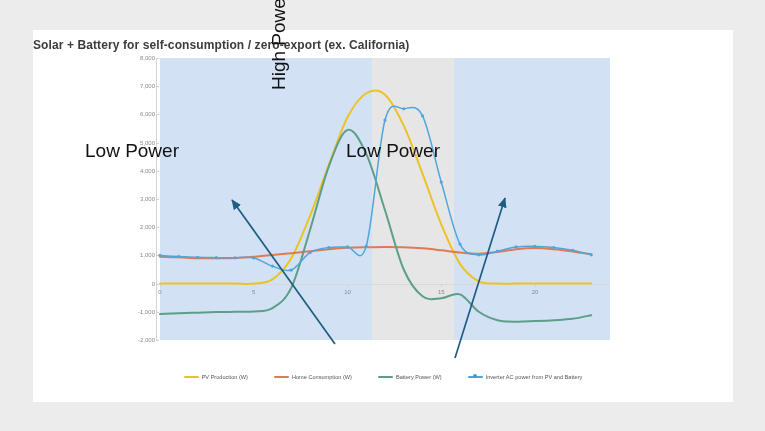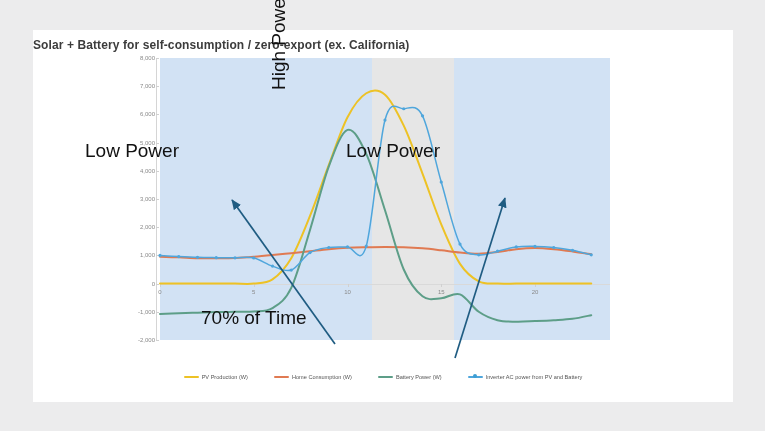--- a/index.html
+++ b/index.html
@@ -171,21 +171,20 @@
         <line x1="175" y1="286" x2="72" y2="142" stroke="#1f5c82" stroke-width="1.7" marker-end="url(#ah)"></line>
 
         <line x1="295" y1="300" x2="345" y2="140" stroke="#1f5c82" stroke-width="1.7" marker-end="url(#ah)"></line>
       </svg>
 
     </div>
 
     <div class="anno" id="anno-low-left">Low Power</div>
     <div class="anno" id="anno-high">High Power</div>
     <div class="anno" id="anno-low-right">Low Power</div>
-    <div class="anno" id="anno-seventy">70% of Time</div>
   </div>
 
   <div id="legend">
     <div class="legend-item">
       <span class="legend-swatch" style="background:#edc225;"></span>
       <span class="legend-label">PV Production (W)</span>
     </div>
     <div class="legend-item">
       <span class="legend-swatch" style="background:#e07a52;"></span>
       <span class="legend-label">Home Consumption (W)</span>

